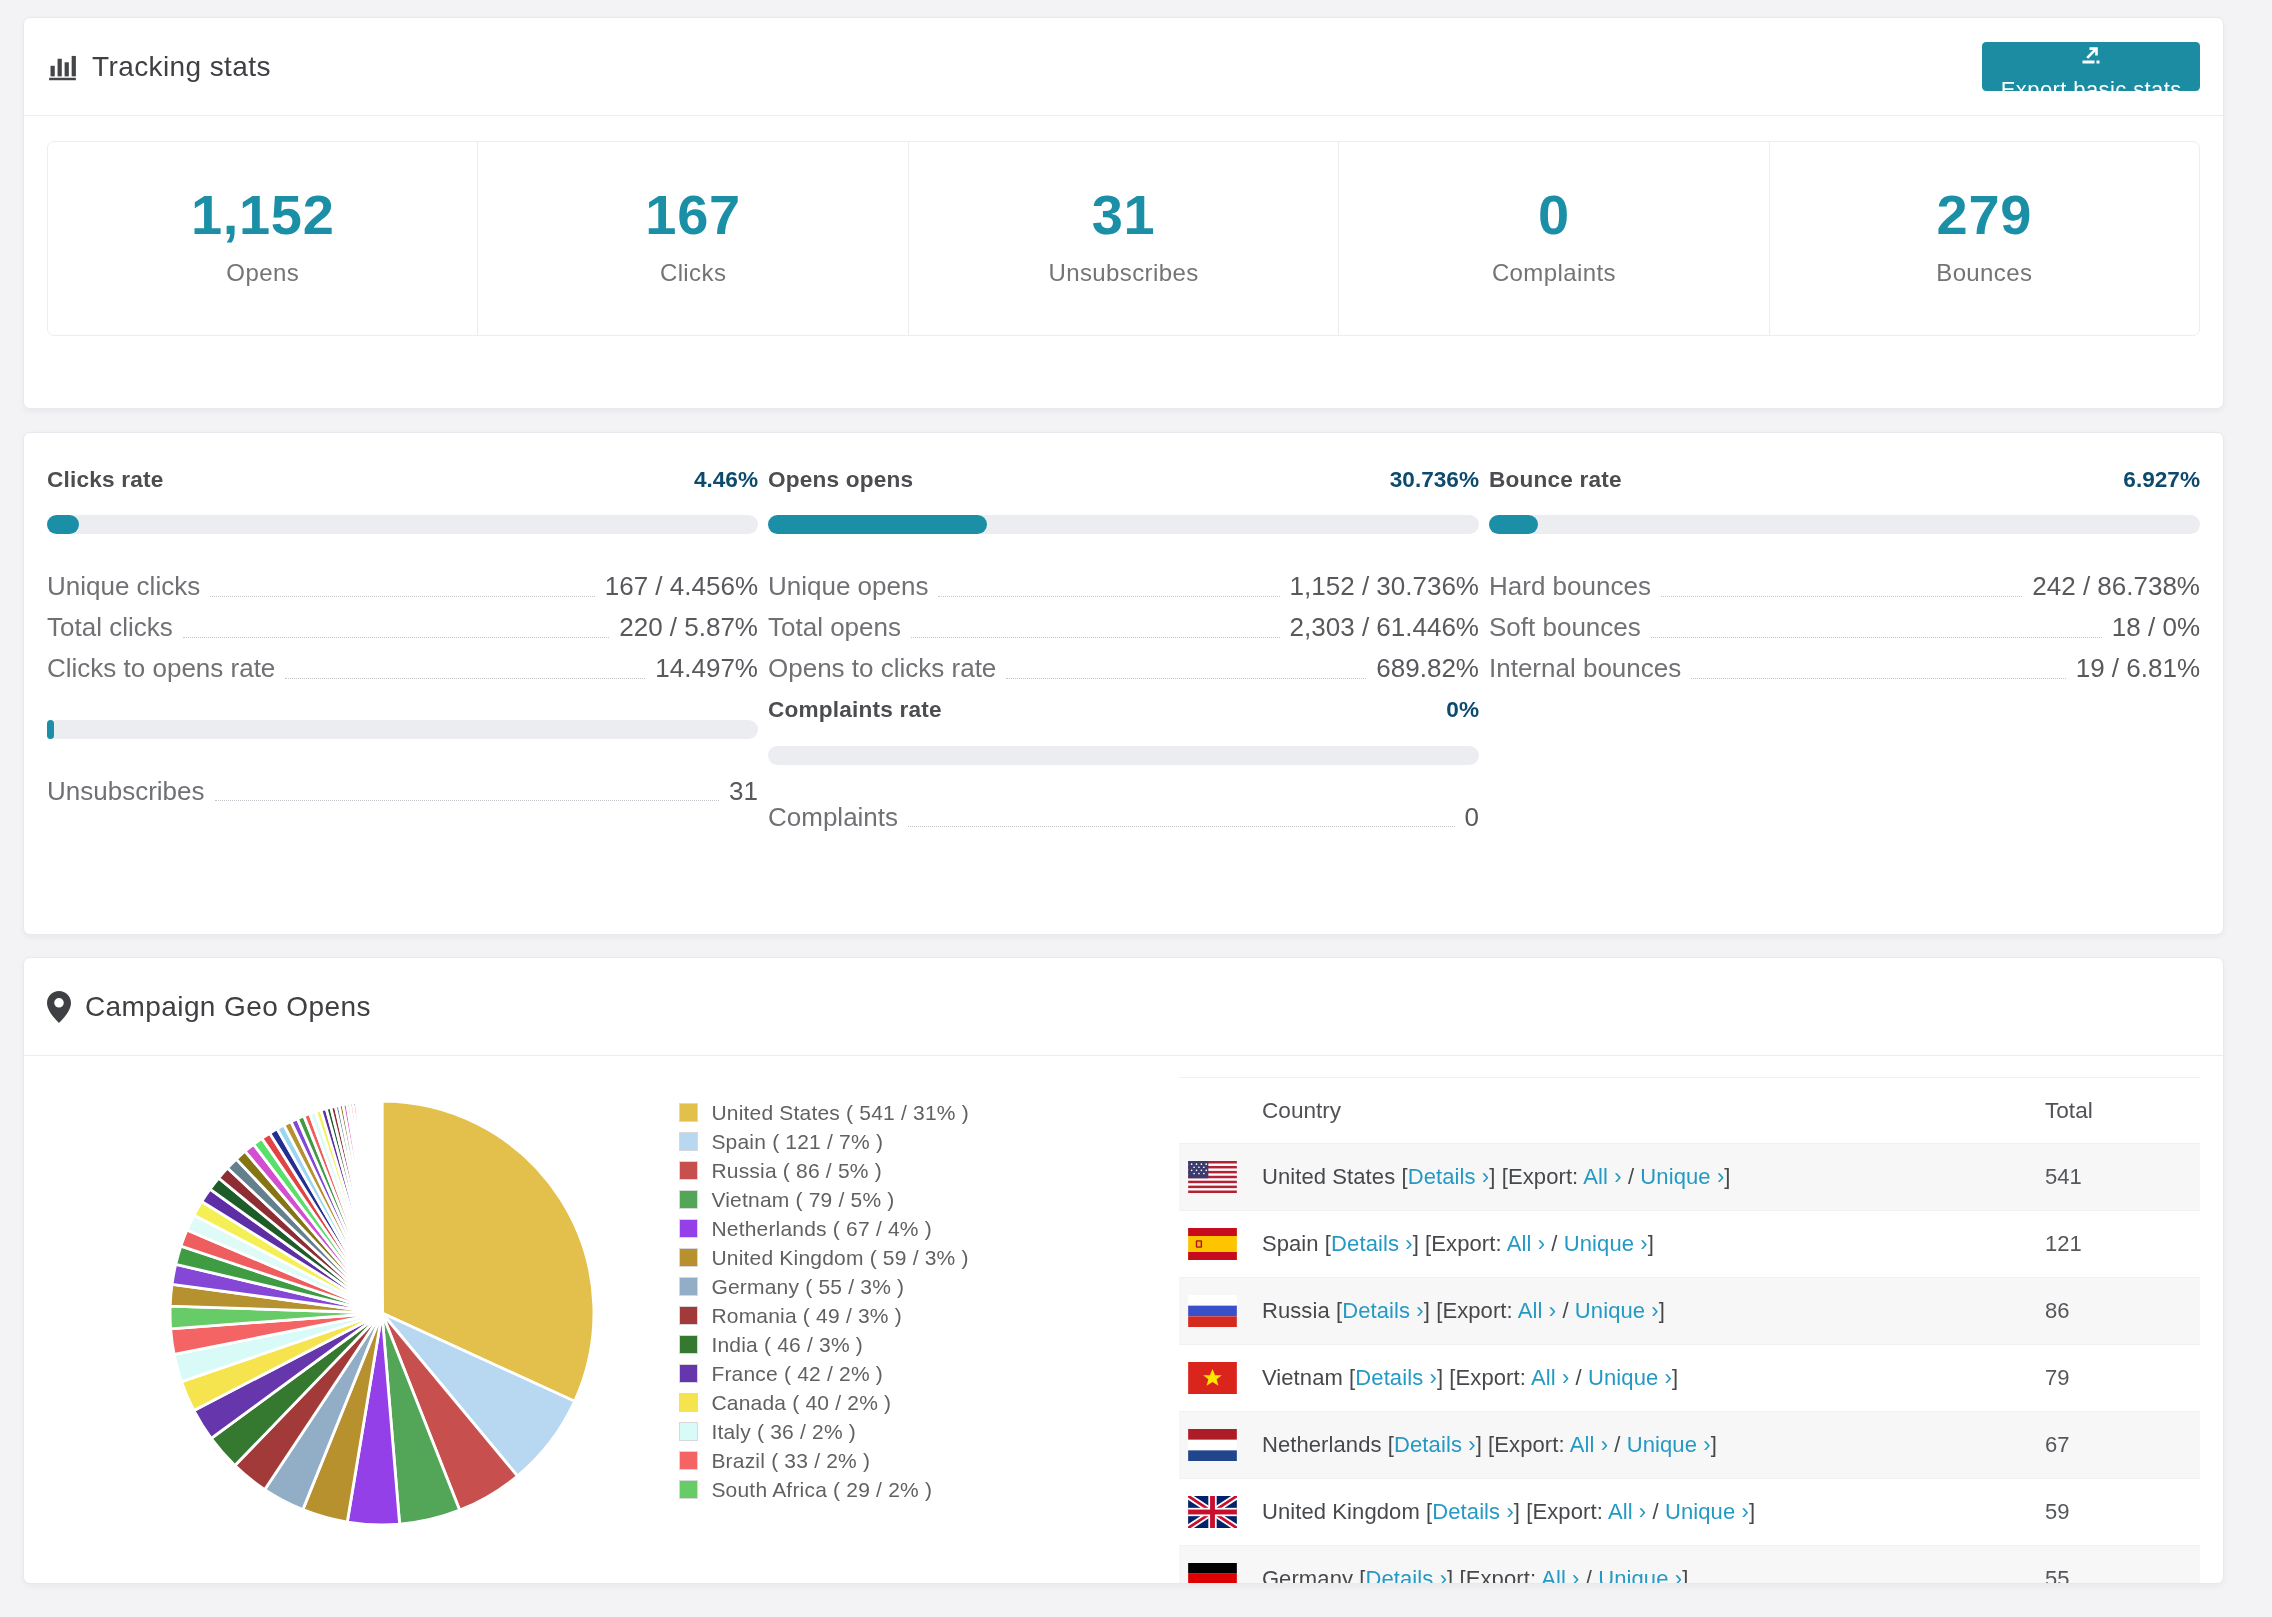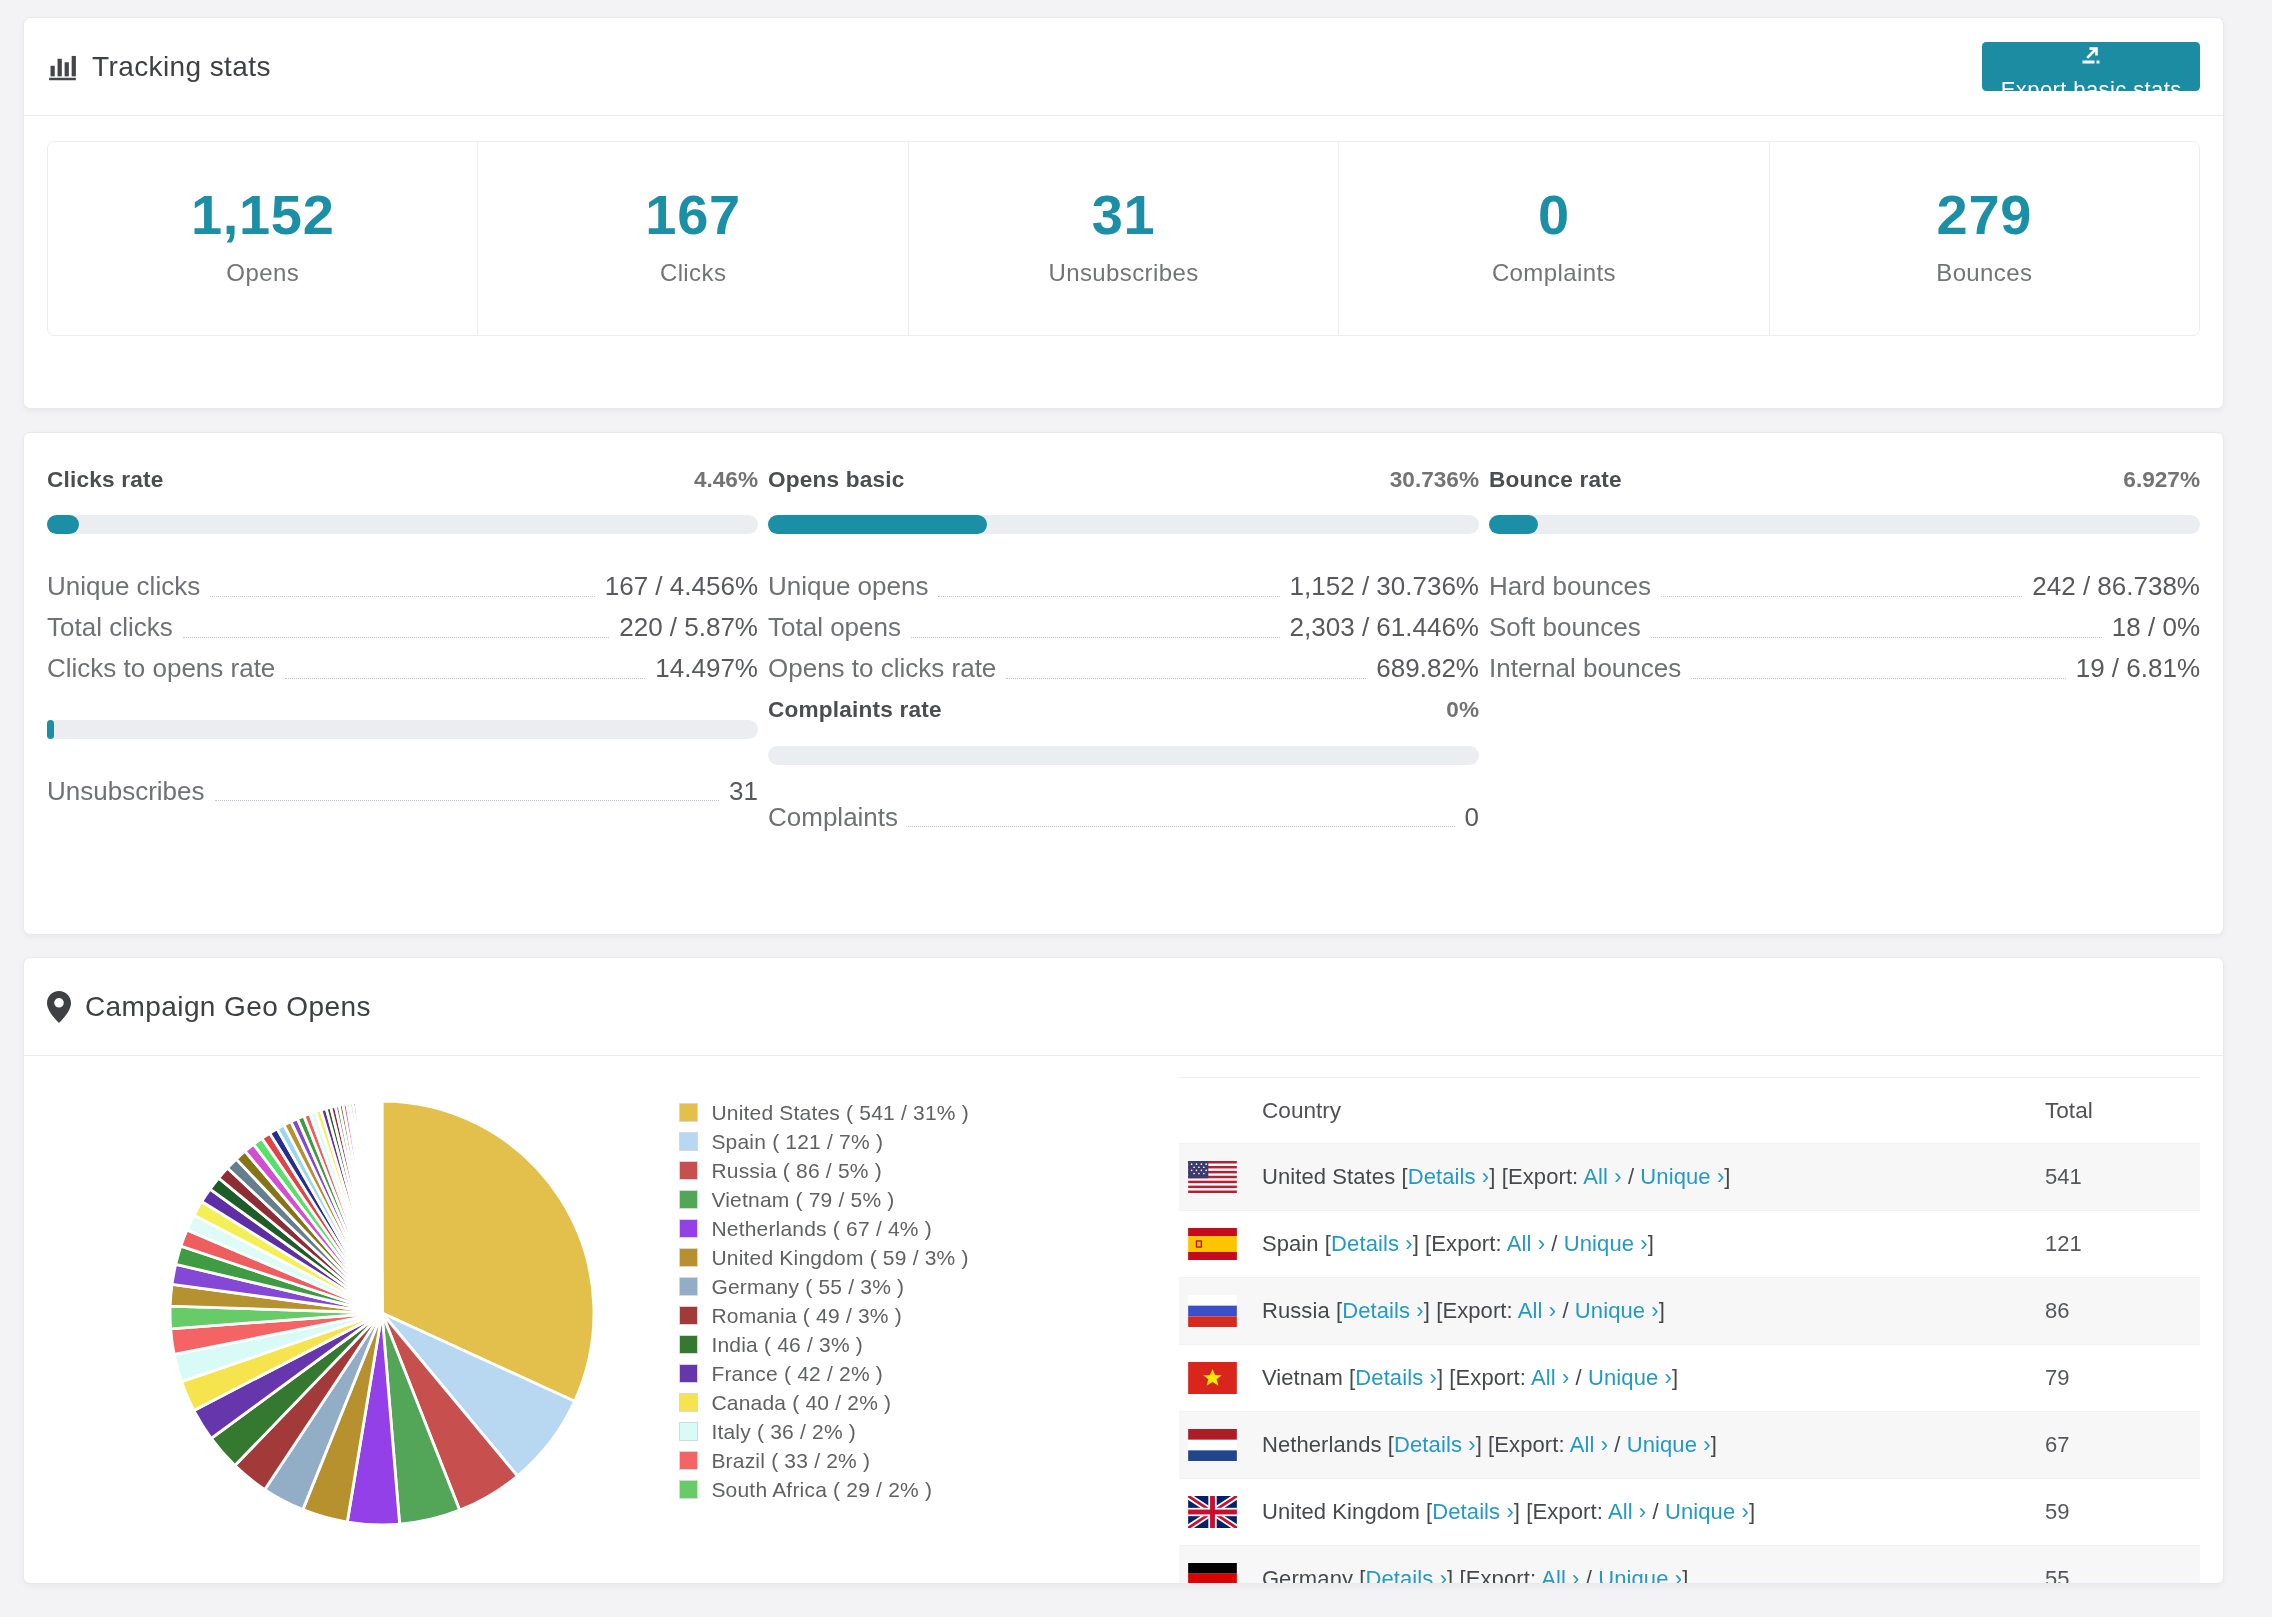--- a/index.html
+++ b/index.html
@@ -39,21 +39,21 @@
   .stat-value { font-size:56px; font-weight:bold; color:#1b8fa6; letter-spacing:0.7px; }
   .stat-label { font-size:24px; color:#737476; margin-top:11.3px; letter-spacing:0.4px; }
   
   #rates-card { height:503px; }
   .rates-grid {
     display:grid; grid-template-columns:repeat(3,1fr);
     column-gap:67px; row-gap:41px; padding:34px 23px 28px 23px;gap:10px;
   }
   .rate-head { display:flex; justify-content:space-between; align-items:baseline; }
   .rate-title { font-size:22.6px; font-weight:bold; color:#4c4d50; letter-spacing:0.2px; }
-  .rate-value { font-size:22.6px; font-weight:bold; color:#737373; }
+  .rate-value { font-size:22.6px; font-weight:bold; color:#0c4a6e; }
   .bar { height:19px; border-radius:10px; background:#ebedf0; margin-top:22.6px; }
   .bar-fill { height:19px; border-radius:10px; background:#1b8fa6; }
   .detail-rows { margin-top:30px; }
   .detail-row { display:flex; align-items:flex-end; height:41px; font-size:26px; }
   .detail-label { white-space:nowrap; color:#6f7174; padding-bottom:2.8px; }
   .leader { flex:1; border-bottom:1.4px dotted #c3c4c9; margin:0 10px 8.5px 10px; }
   .detail-value { white-space:nowrap; color:#58595c; padding-bottom:2.8px; }
   
   #geo-card { height:627px; margin-bottom:0; }
   .geo-content { display:flex; padding:0 23px; height:536px; }
@@ -157,21 +157,21 @@
             </div>
             <div class="detail-row">
               <span class="detail-label">Clicks to opens rate</span>
               <span class="leader"></span>
               <span class="detail-value">14.497%</span>
             </div>
           </div>
         </div>
         <div>
           <div class="rate-head">
-            <span class="rate-title">Opens basic</span>
+            <span class="rate-title">Opens opens</span>
             <span class="rate-value">30.736%</span>
           </div>
           <div class="bar">
             <div class="bar-fill" style="width: max(30.736%, 7px);"></div>
           </div>
           <div class="detail-rows">
             <div class="detail-row">
               <span class="detail-label">Unique opens</span>
               <span class="leader"></span>
               <span class="detail-value">1,152 / 30.736%</span>

